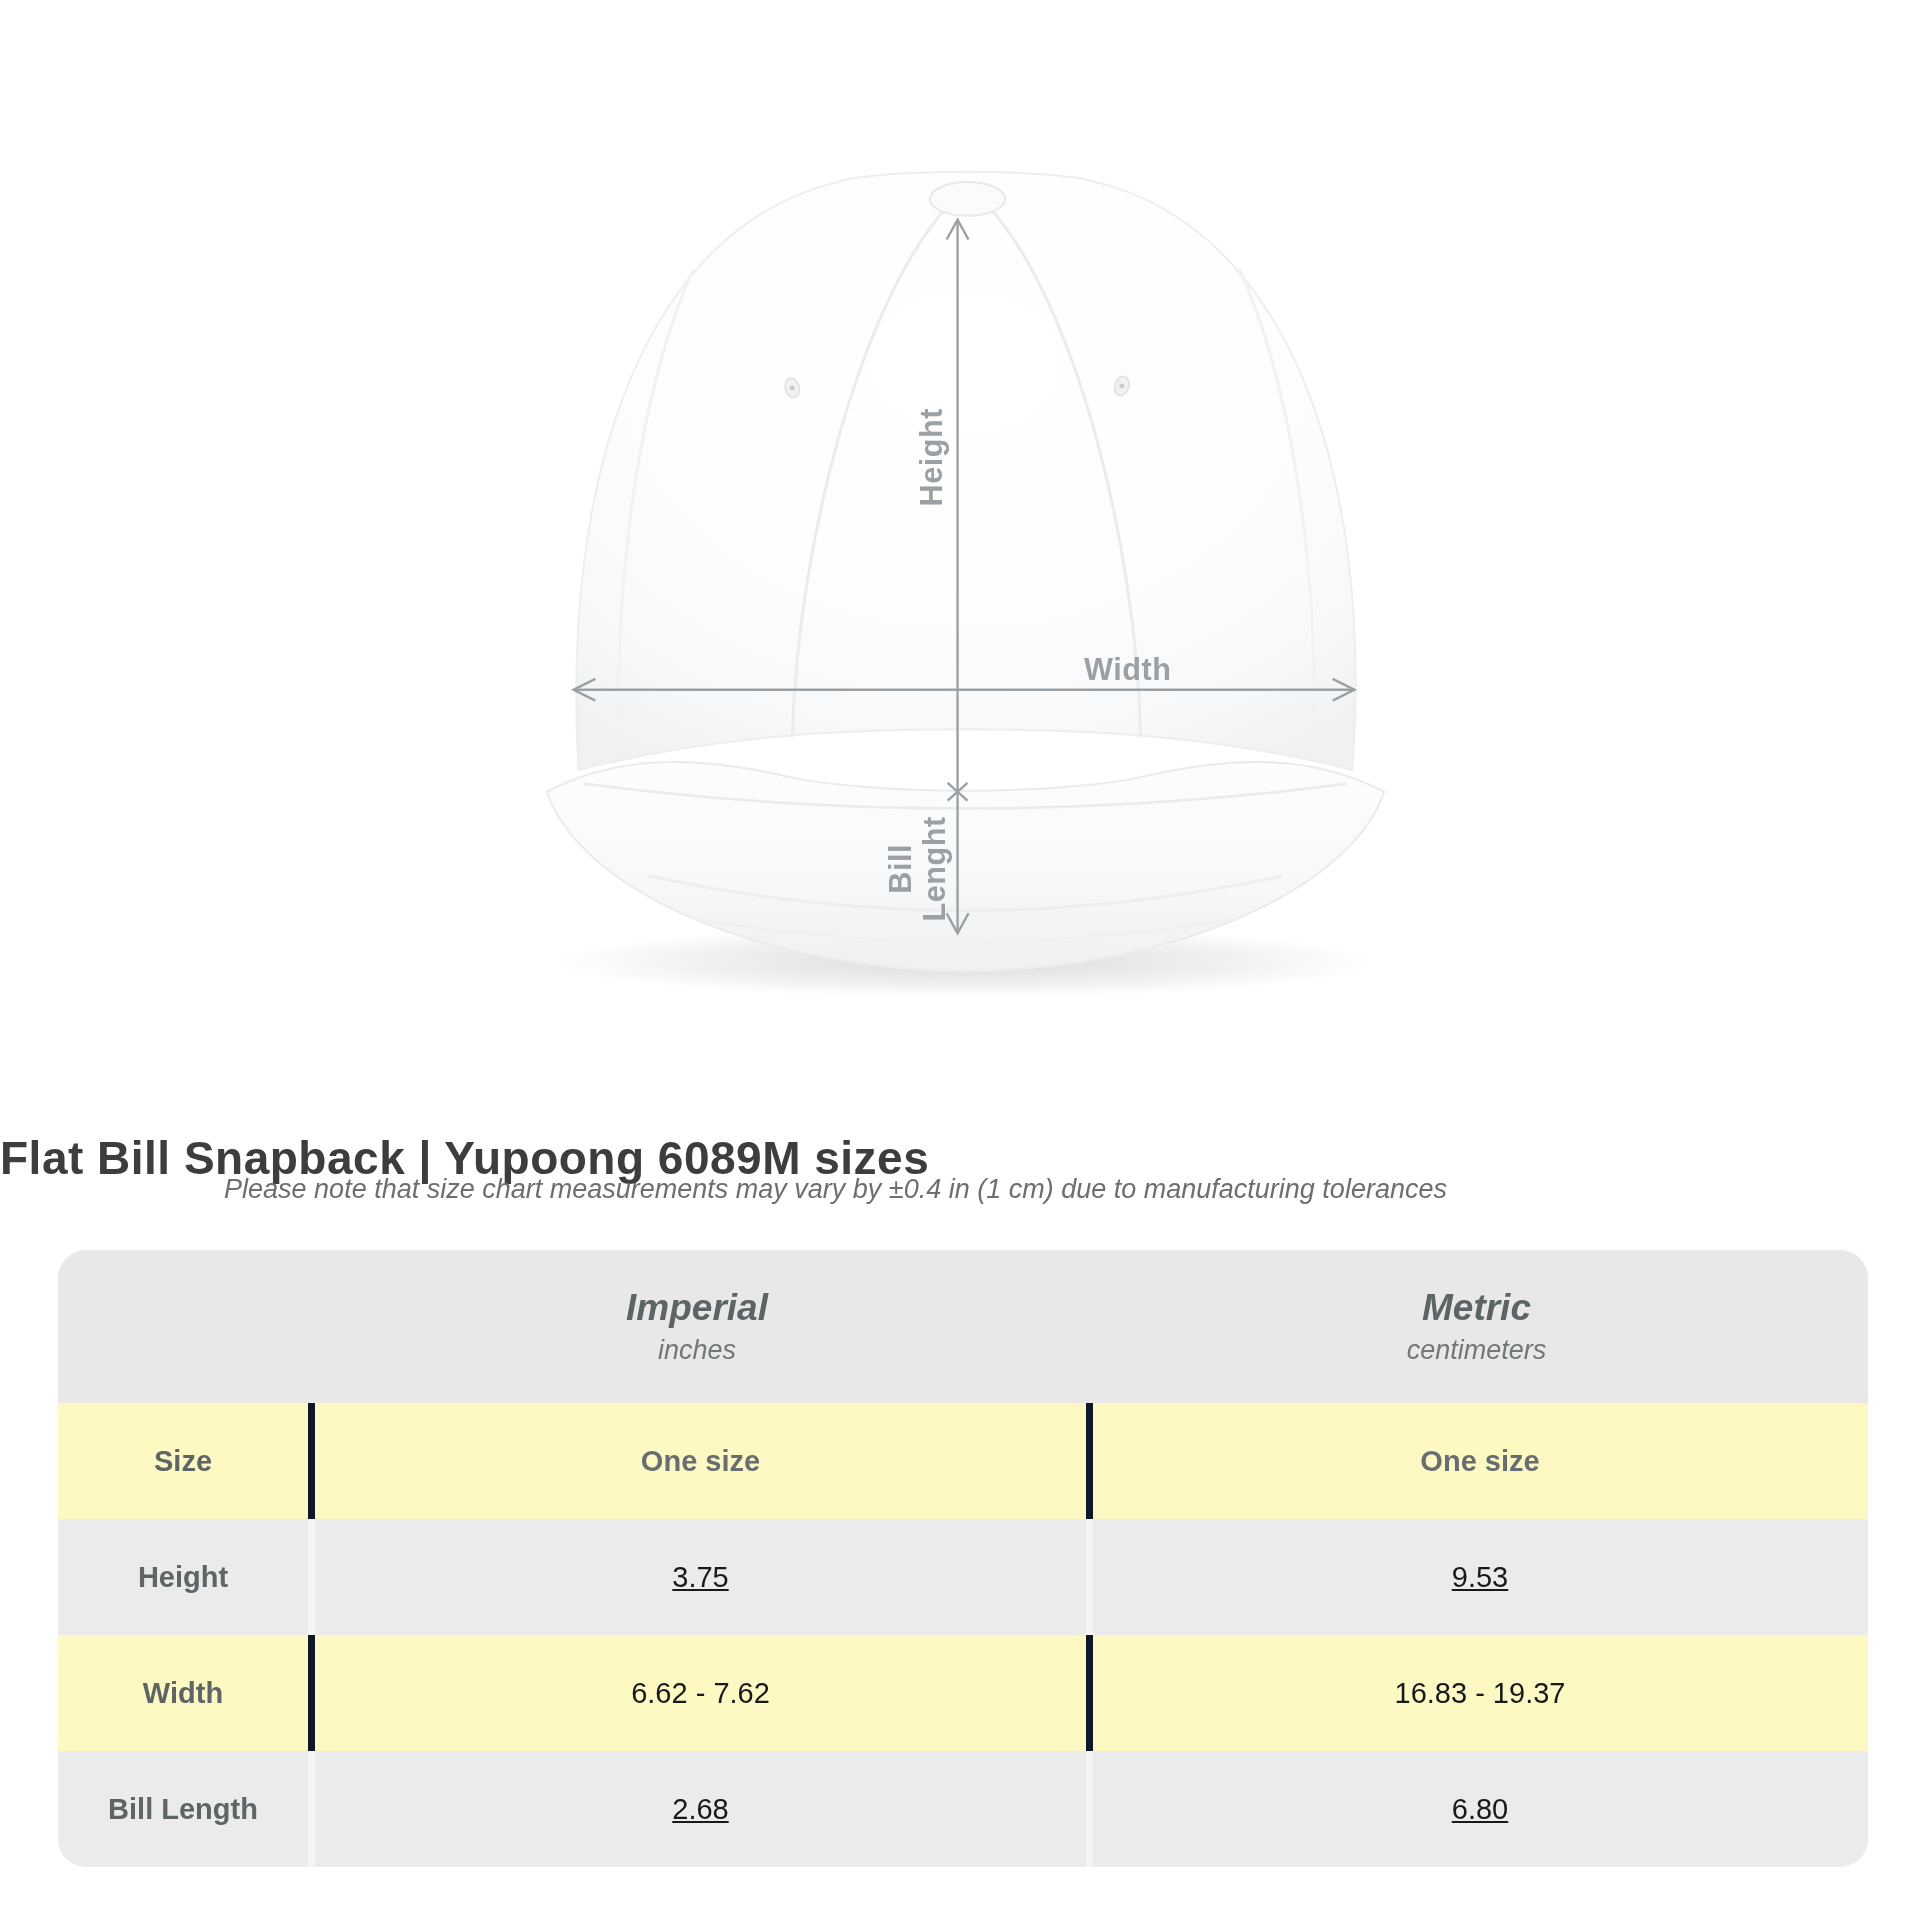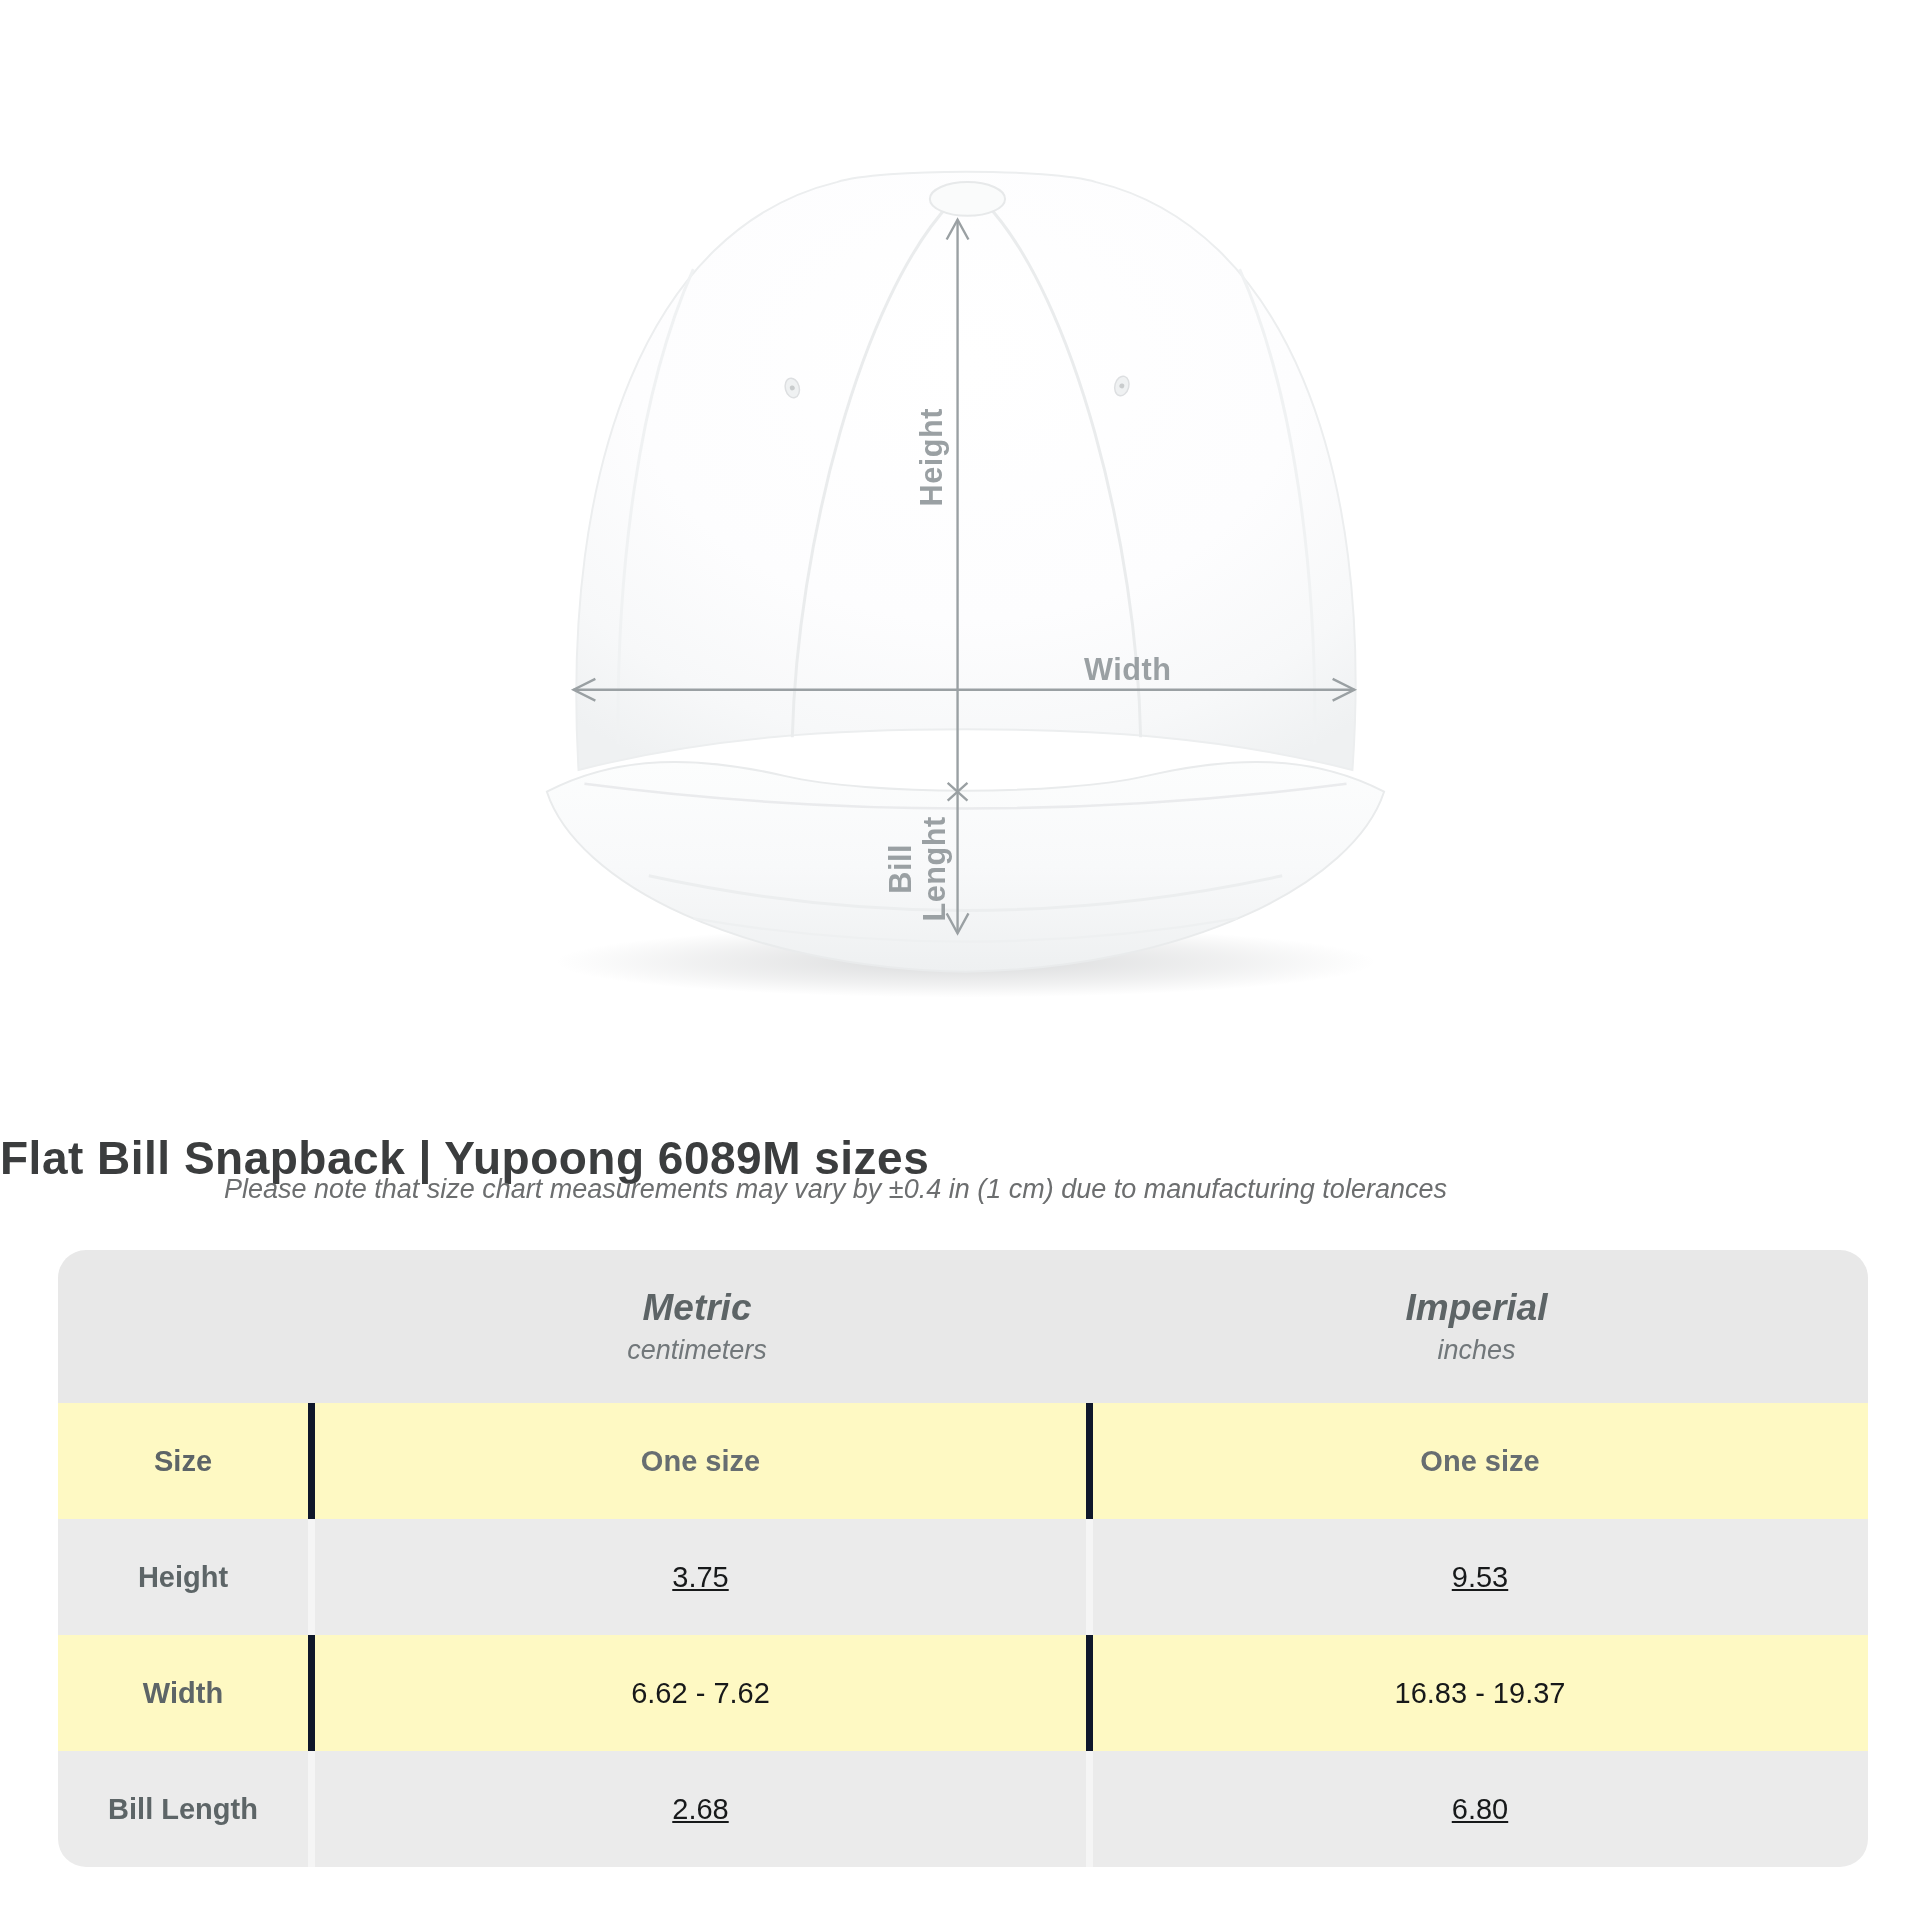--- a/index.html
+++ b/index.html
@@ -132,26 +132,26 @@
     </g>
   </svg>
 
   <div class="title">Flat Bill Snapback | Yupoong 6089M sizes</div>
   <div class="subtitle">Please note that size chart measurements may vary by ±0.4 in (1 cm) due to manufacturing tolerances</div>
 
   <div class="size-table">
     <div class="thead">
       <div class="hcell"></div>
       <div class="hcell">
+        <div class="hlabel">Imperial</div>
+        <div class="hsub">inches</div>
+      </div>
+      <div class="hcell">
         <div class="hlabel">Metric</div>
         <div class="hsub">centimeters</div>
-      </div>
-      <div class="hcell">
-        <div class="hlabel">Imperial</div>
-        <div class="hsub">inches</div>
       </div>
     </div>
 
     <div class="trow">
       <div class="cell label-cell">Size</div>
       <div class="cell vcell onesize">One size</div>
       <div class="cell vcell onesize">One size</div>
     </div>
 
     <div class="trow striped">

